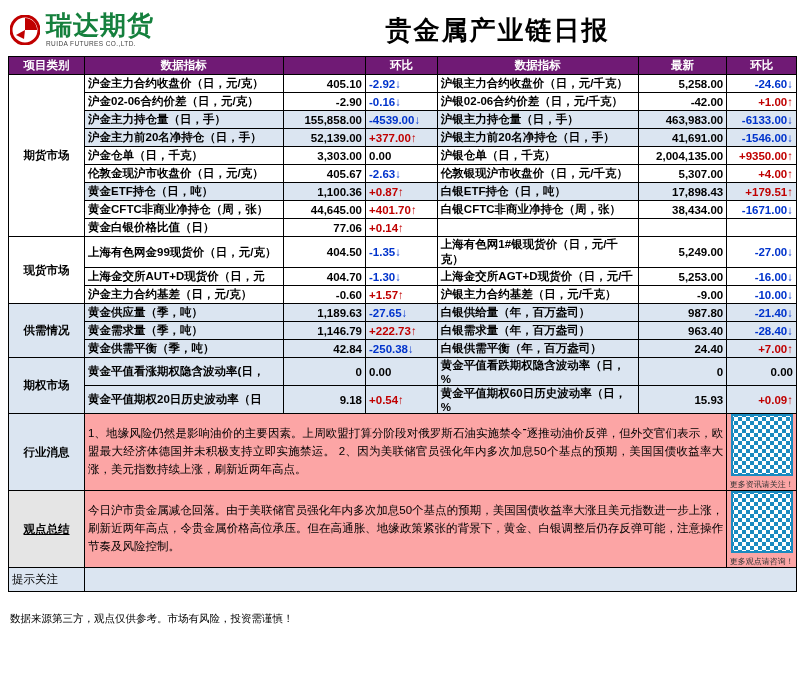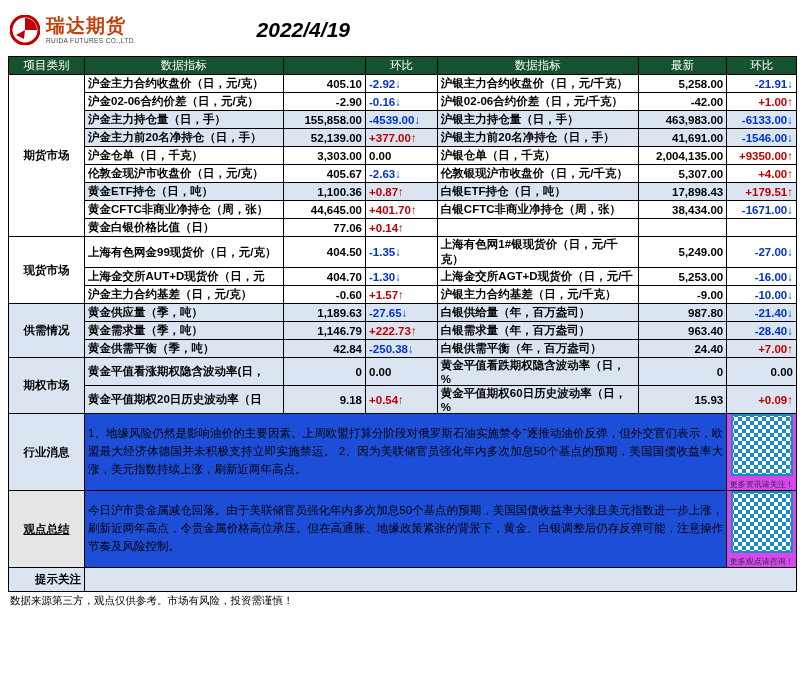--- a/index.html
+++ b/index.html
@@ -11,85 +11,85 @@
     overflow:hidden;
   }
   .page{position:relative;width:805px;height:697px;}
 
   
   .header{display:flex;align-items:center;height:56px;padding:4px 10px 0 10px;box-sizing:border-box;}
   .logo{display:flex;align-items:center;gap:6px;width:190px;}
   .logo-mark{width:30px;height:30px;position:relative;flex:0 0 auto;}
   .logo-mark svg{display:block;}
   .logo-text{line-height:1.05;}
-  .logo-cn{font-size:19px;font-weight:bold;color:#c2410c;letter-spacing:1px;}
+  .logo-cn{font-size:26px;font-weight:bold;color:#15803d;letter-spacing:1px;}
   .logo-en{font-size:6.5px;color:#444;letter-spacing:.4px;margin-top:2px;}
   .title{flex:1;text-align:center;font-size:26px;font-weight:bold;letter-spacing:2px;}
   .date{width:150px;text-align:right;font-size:21px;font-weight:bold;font-style:italic;}
 
   
   .byline{display:flex;align-items:center;font-size:12.5px;font-weight:bold;
           padding:2px 10px 5px 12px;box-sizing:border-box;}
   .byline span{white-space:nowrap;}
   .by-1{width:118px;}
   .by-2{width:175px;}
   .by-3{}
 
   
   table.main{border-collapse:collapse;width:789px;margin:0 8px;table-layout:fixed;}
   table.main td,table.main th{border:1px solid #000;padding:0 3px;height:18px;
         font-size:11.5px;vertical-align:middle;box-sizing:border-box;}
-  thead th{background:#14532d;color:#fff;font-weight:normal;font-size:13px;height:22px;}
+  thead th{background:#701a75;color:#fff;font-weight:bold;font-size:13px;height:22px;}
   .c-cat{width:72px;text-align:center;font-weight:bold;font-size:12.5px;}
   .c-name{width:188px;text-align:left;font-weight:bold;}
   .c-val{width:78px;text-align:right;font-weight:bold;padding-right:6px;margin-top:35px;}
   .c-chg{width:68px;font-weight:bold;padding-right:4px;}
   .c-name2{width:190px;text-align:left;font-weight:bold;}
   .c-val2{width:84px;text-align:right;font-weight:bold;padding-right:6px;}
   .c-chg2{width:66px;text-align:right;font-weight:bold;padding-right:4px;}
 
   .rowA{background:#ffffff;}
   .rowB{background:#dbe5f1;}
   .up{color:#c00000;}
   .down{color:#0033cc;}
   .flat{color:#000000;}
 
   
-  .blocktext{font-size:11.5px;line-height:1.55;text-align:justify;padding:4px 6px;background:#1d4ed8;font-weight:normal;}
-  .qr-cell{width:118px;background:#d946ef;text-align:center;vertical-align:middle;padding:2px;}
+  .blocktext{font-size:11.5px;line-height:1.55;text-align:justify;padding:4px 6px;background:#fca5a5;font-weight:normal;}
+  .qr-cell{width:118px;background:#fca5a5;text-align:center;vertical-align:middle;padding:2px;}
   .qr-wrap{display:flex;flex-direction:column;align-items:center;justify-content:center;}
   .qr{width:58px;height:58px;background:
       repeating-conic-gradient(#1a8ac0 0% 25%, #ffffff 0% 50%) 50%/8px 8px;
       border:2px solid #1a8ac0;}
   .qr-cap{font-size:8px;color:#333;margin-top:3px;white-space:nowrap;}
 
-  .tip-cell{text-align:right;font-weight:bold;font-size:12.5px;}
+  .tip-cell{text-align:left;font-weight:normal;font-size:12.5px;}
   .note{font-size:10.5px;padding:3px 6px;}
-  .footer{font-size:10.5px;padding:2px 10px;}
+  .footer{font-size:10.5px;padding:20px 10px;}
 </style>
 </head>
 <body>
 
 <div class="page">
 
   <div class="header">
     <div class="logo">
       <span class="logo-mark">
         <svg width="30" height="30" viewBox="0 0 30 30">
           <circle cx="15" cy="15" r="14" fill="none" stroke="#c00000" stroke-width="3"></circle>
           <path d="M15 3 A12 12 0 0 1 27 15 L15 15 Z" fill="#c00000"></path>
           <path d="M6 20 L15 15 L14 24 Z" fill="#c00000"></path>
         </svg>
       </span>
       <span class="logo-text">
         <div class="logo-cn">瑞达期货</div>
         <div class="logo-en">RUIDA FUTURES CO.,LTD.</div>
       </span>
     </div>
-    <div class="date">2022/4/19</div>
+    <div class="title">贵金属产业链日报</div>
   </div>
 
 
   <table class="main">
     <colgroup>
       <col style="width:72px">
         <col style="width:188px">
         <col style="width:78px">
         <col style="width:68px">
       <col style="width:190px">
@@ -109,21 +109,21 @@
     </thead>
     <tbody>
 
       <tr class="rowA">
         <td class="c-cat" rowspan="9">期货市场</td>
         <td class="c-name">沪金主力合约收盘价（日，元/克）</td>
         <td class="c-val">405.10</td>
         <td class="c-chg down">-2.92↓</td>
         <td class="c-name2">沪银主力合约收盘价（日，元/千克）</td>
         <td class="c-val2">5,258.00</td>
-        <td class="c-chg2 down">-21.91↓</td>
+        <td class="c-chg2 down">-24.60↓</td>
       </tr>
       <tr class="rowA">
         <td class="c-name">沪金02-06合约价差（日，元/克）</td>
         <td class="c-val">-2.90</td>
         <td class="c-chg down">-0.16↓</td>
         <td class="c-name2">沪银02-06合约价差（日，元/千克）</td>
         <td class="c-val2">-42.00</td>
         <td class="c-chg2 up">+1.00↑</td>
       </tr>
       <tr class="rowB">

